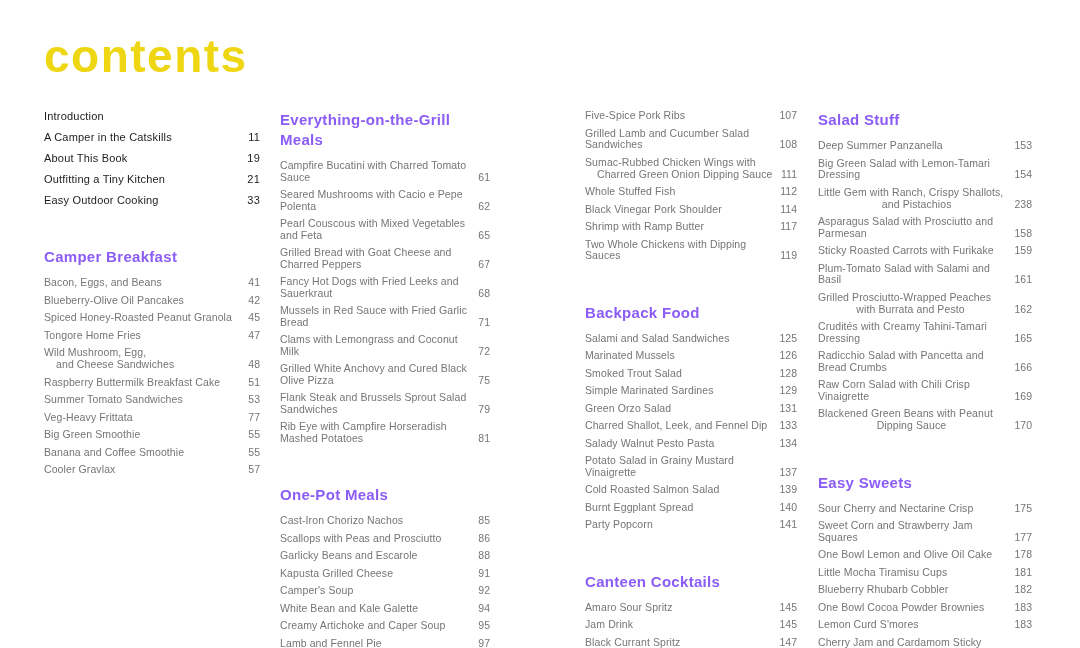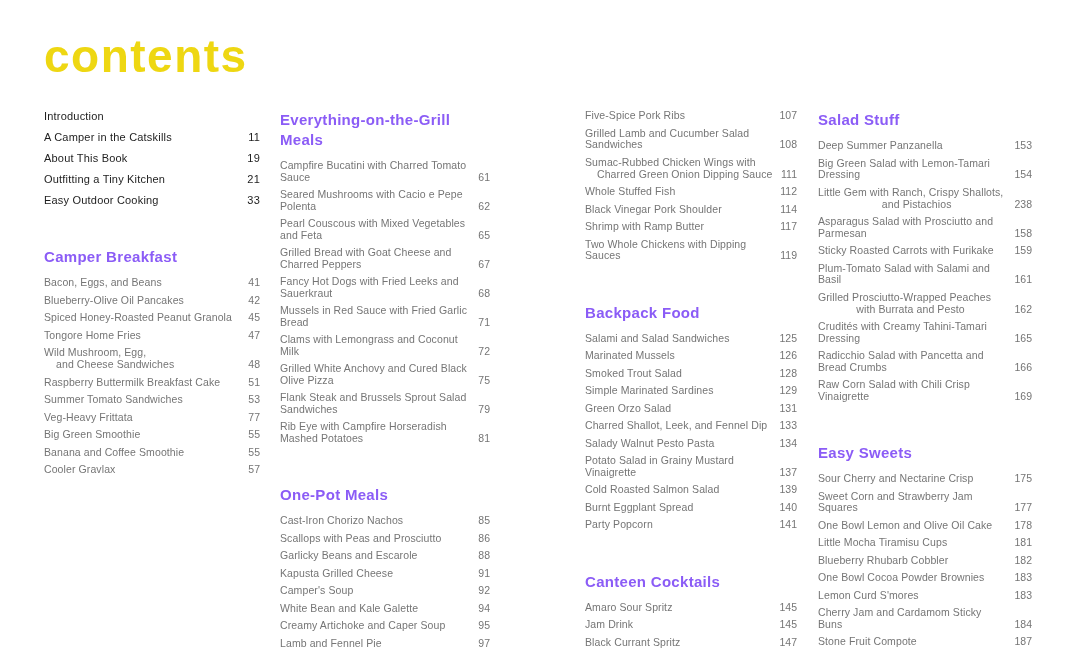--- a/index.html
+++ b/index.html
@@ -508,20 +508,27 @@
               <span class="line1">Radicchio Salad with Pancetta and Bread Crumbs</span>
             </div>
             <span class="page-num">166</span>
           </div>
           <div class="row">
             <div class="label">
               <span class="line1">Raw Corn Salad with Chili Crisp Vinaigrette</span>
             </div>
             <span class="page-num">169</span>
           </div>
+          <div class="row">
+            <div class="label">
+              <span class="line1">Blackened Green Beans with Peanut</span>
+              <span class="line2">Dipping Sauce</span>
+            </div>
+            <span class="page-num">170</span>
+          </div>
         </div>
         <div class="section">
           <h2>Easy Sweets</h2>
           <div class="row">
             <div class="label">
               <span class="line1">Sour Cherry and Nectarine Crisp</span>
             </div>
             <span class="page-num">175</span>
           </div>
           <div class="row">

